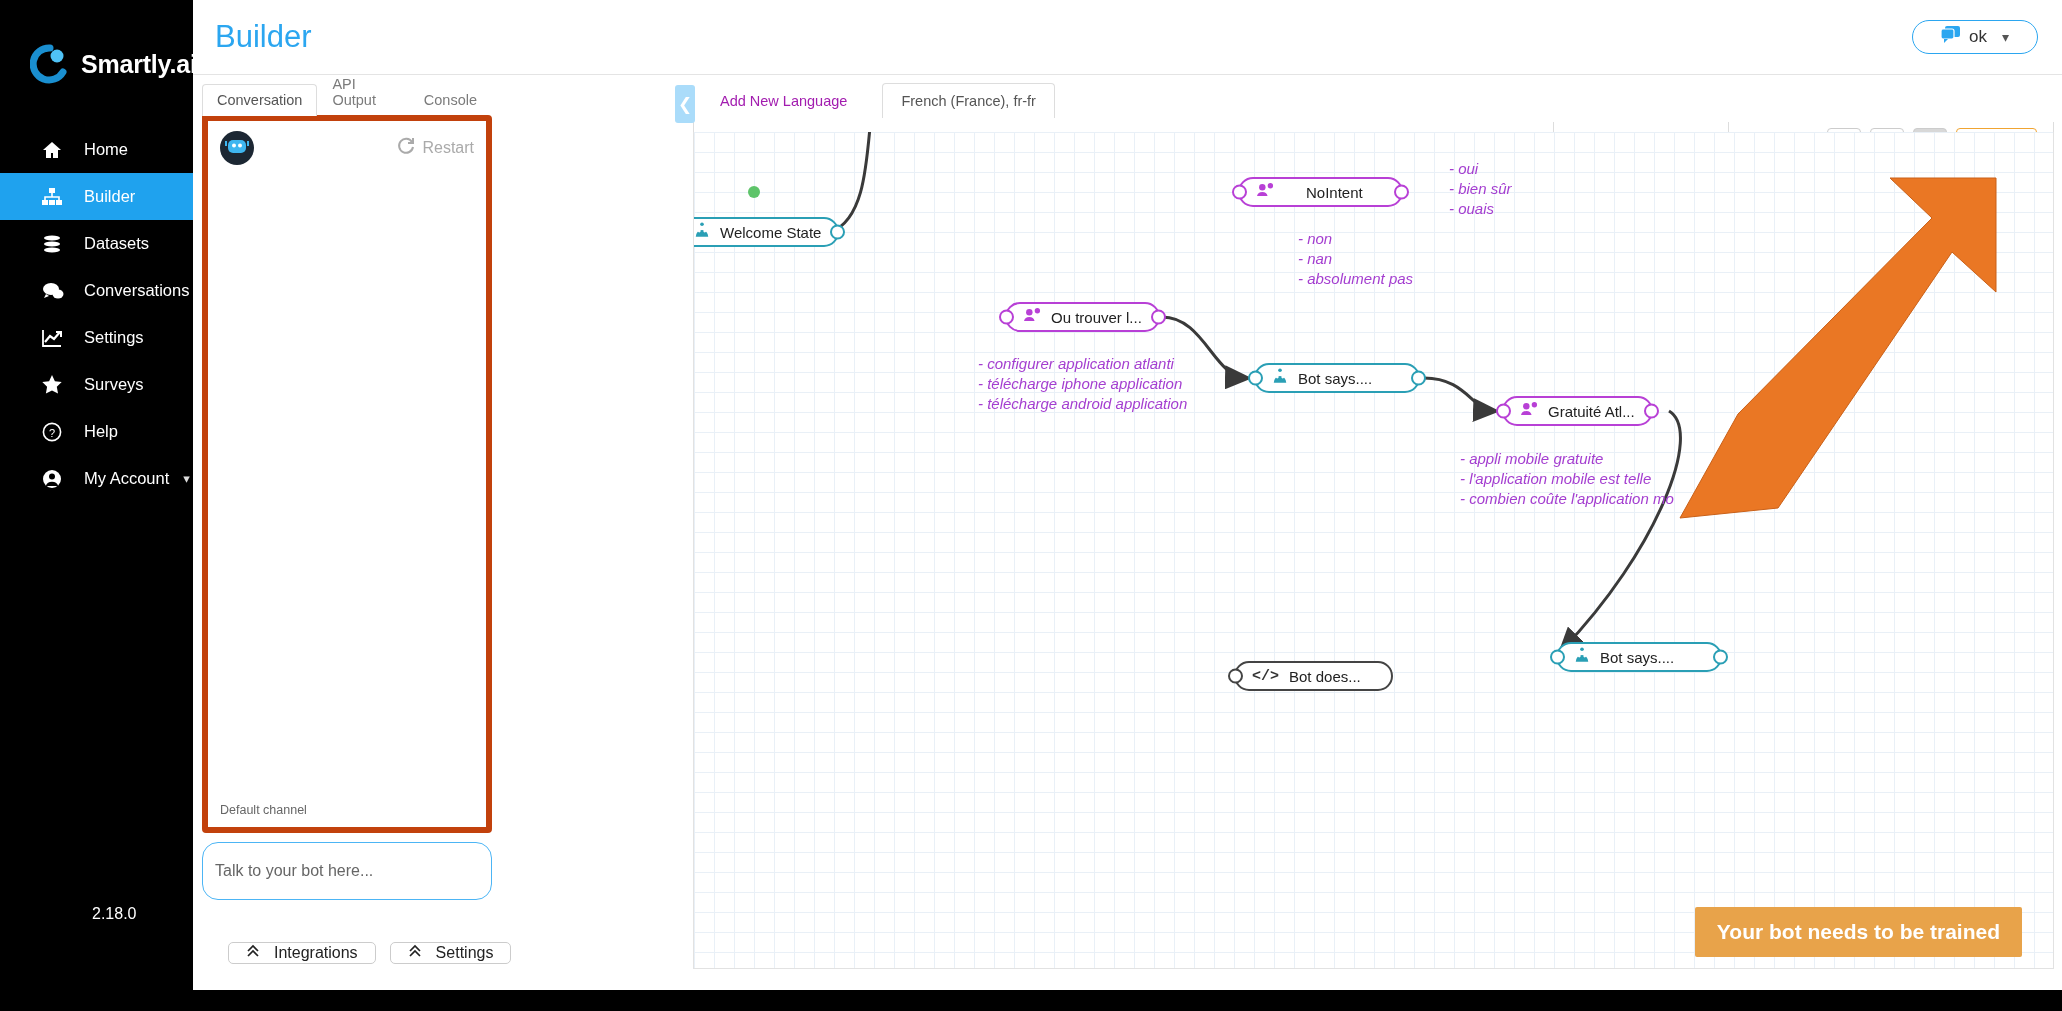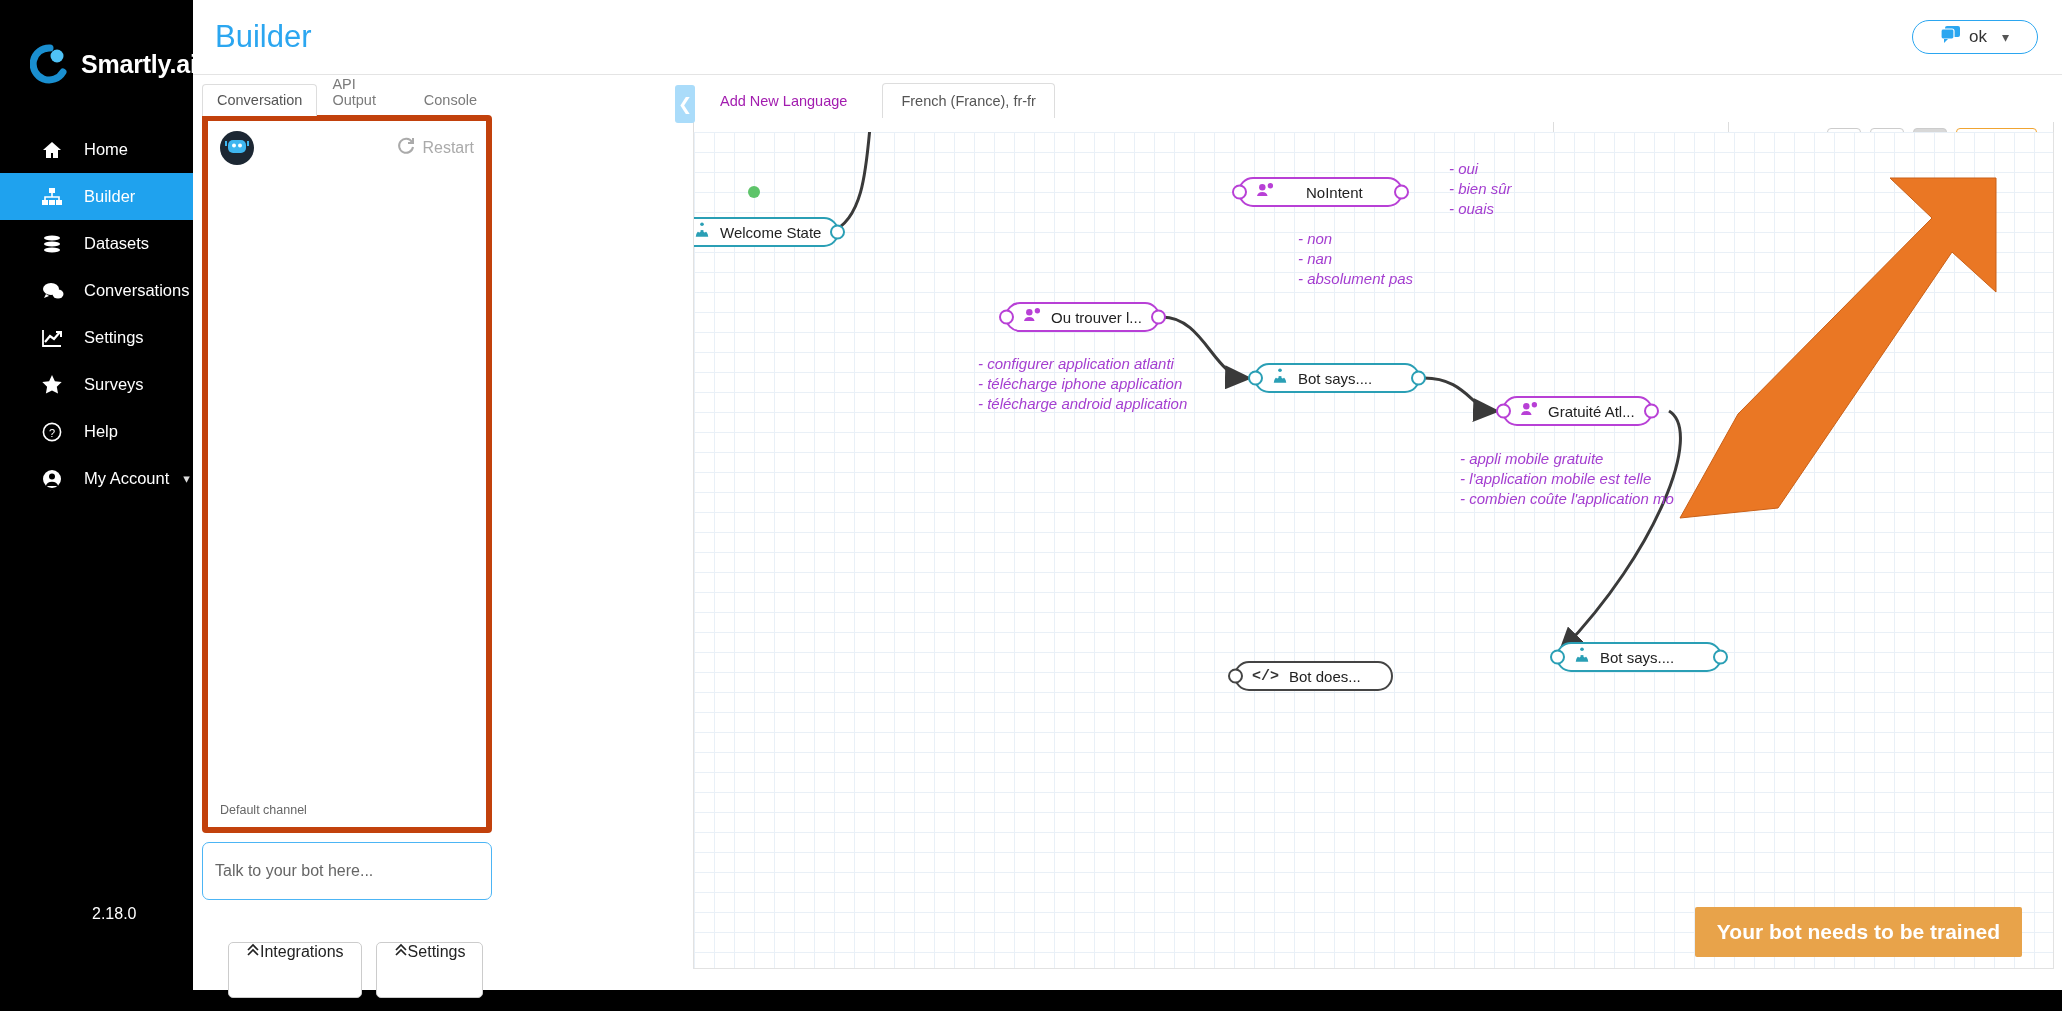--- a/index.html
+++ b/index.html
@@ -63,27 +63,27 @@
   }
   .chat-top { display: flex; align-items: center; justify-content: space-between; }
   .bot-avatar {
     width: 34px; height: 34px; border-radius: 50%; background: #1c2733;
     display: flex; align-items: center; justify-content: center;
   }
   .restart { display: flex; align-items: center; gap: 7px; color: #aaa; font-size: 16px; cursor: pointer; }
   .default-channel { position: absolute; left: 12px; bottom: 10px; font-size: 12.5px; color: #666; }
   .chat-input {
     margin-top: 9px; width: 100%; height: 58px; border: 1.5px solid #4cb5f5;
-    border-radius: 7px; padding: 10px 12px; font-size: 16px; color: #555;
+    border-radius: 16px; padding: 10px 12px; font-size: 16px; color: #555;
     font-family: "Liberation Sans", sans-serif; outline: none; background:#fff;
   }
   .chat-input::placeholder { color: #666; }
   .panel-buttons { display: flex; gap: 14px; margin-top: 42px; padding-left: 26px; }
   .panel-btn {
-    display: flex; gap: 0; height: 56px; padding: 0 17px;
+    display: flex; align-items: center; gap: 14px; height: 22px; padding: 0 17px;
     border: 1px solid #ccc; border-radius: 5px; background: #fff;
     font-size: 16px; color: #222; cursor: pointer;
   }
 
   
   .flow-wrap { position: absolute; left: 492px; top: 80px; right: 0; bottom: 21px; }
   .lang-tabs { display: flex; align-items: flex-end; height: 38px; position: relative; }
   .collapse-handle {
     position: absolute; left: -10px; top: 5px; width: 20px; height: 38px;
     background: #aadcfa; border-radius: 3px; display: flex; align-items: center;

